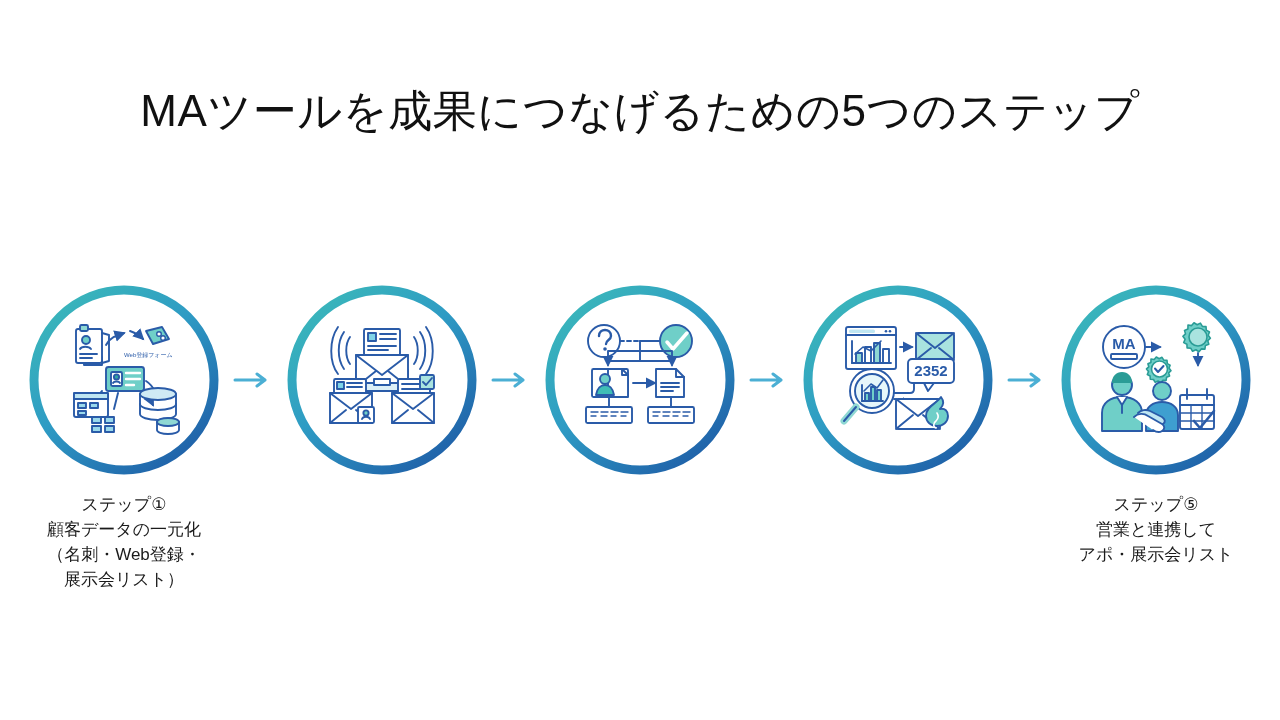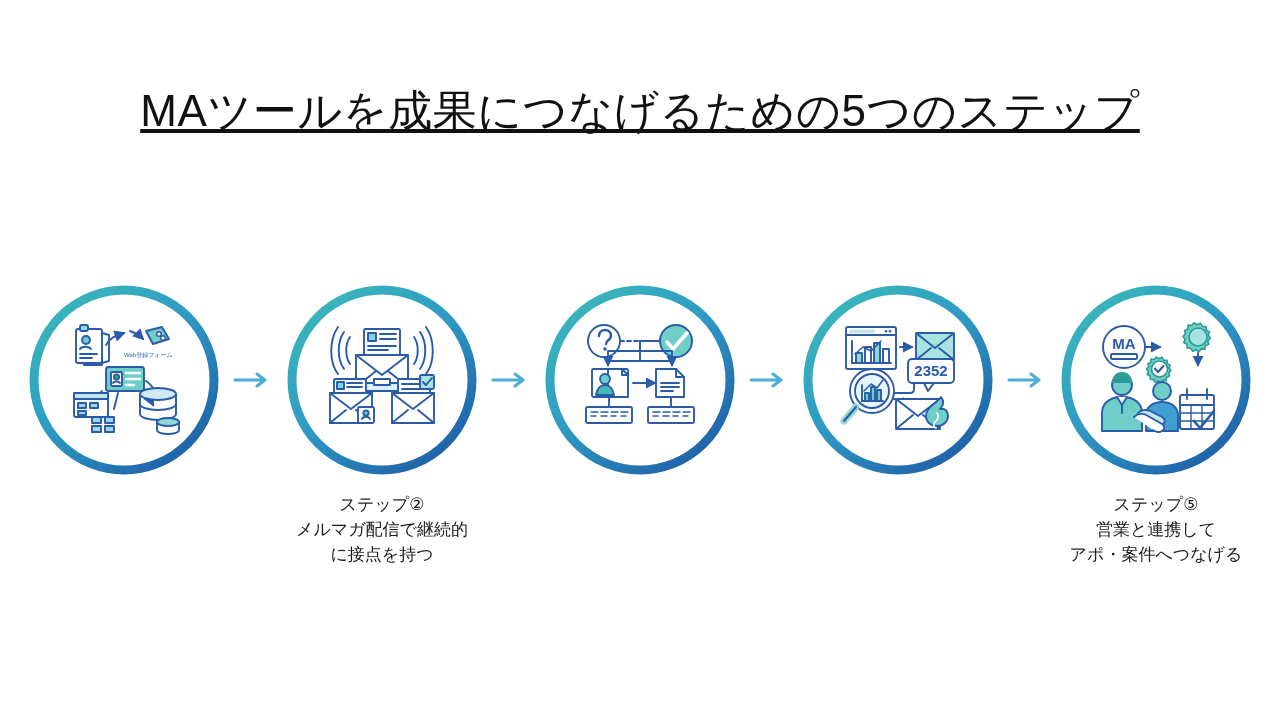--- a/index.html
+++ b/index.html
@@ -17,21 +17,20 @@
   .slide-title {
     position: absolute;
     left: 0; right: 0; top: 82px;
     text-align: center;
     font-size: 44px;
     line-height: 58px;
     letter-spacing: 0.5px;
     color: #111111;
     font-weight: 400;
     white-space: nowrap;
-    text-decoration: underline;
   }
 
   
   .steps {
     position: absolute;
     left: 0; top: 280px;
     width: 1280px;
     display: flex;
     flex-direction: row;
     align-items: flex-start;
@@ -134,20 +133,24 @@
             <path d="M95 101v8c0 2.2 5 4 11 4s11-1.8 11-4v-8"></path>
           </g>
           <defs>
             <marker id="ah1" markerWidth="7" markerHeight="7" refX="5" refY="3" orient="auto">
               <path d="M0,0 L6,3 L0,6 z" fill="#2A5BA8"></path>
             </marker>
           </defs>
           <text x="62" y="36" font-family="'Liberation Sans',sans-serif" font-size="6" fill="#2A5BA8">Web登録フォーム</text>
         </svg>
       </div>
+      <div class="caption">ステップ①
+顧客データの一元化
+（名刺・Web登録・
+展示会リスト）</div>
     </div>
 
     <div class="arrow">
       <svg width="40" height="20" viewBox="0 0 40 20">
           <path d="M2 10h28M24 4l8 6-8 6" fill="none" stroke="#4BAFD4" stroke-width="3" stroke-linecap="round" stroke-linejoin="round"></path>
         </svg>
     </div>
 
     <div class="step">
       <div class="circle-wrap">
@@ -194,23 +197,20 @@
             <line x1="82" y1="68" x2="104" y2="68"></line>
             <line x1="82" y1="73" x2="98" y2="73"></line>
             <path d="M72 72h42v30H72z" fill="#ffffff"></path>
             <path d="M72 72l21 16 21-16"></path>
             <path d="M72 102l16-13M114 102L98 89"></path>
             <rect x="100" y="54" width="14" height="14" rx="1.5" fill="#A9E3DF"></rect>
             <path d="M103 61l3 3 6-7"></path>
           </g>
         </svg>
       </div>
-      <div class="caption">ステップ②
-メルマガ配信で継続的
-に接点を持つ</div>
     </div>
 
     <div class="arrow">
       <svg width="40" height="20" viewBox="0 0 40 20">
           <path d="M2 10h28M24 4l8 6-8 6" fill="none" stroke="#4BAFD4" stroke-width="3" stroke-linecap="round" stroke-linejoin="round"></path>
         </svg>
     </div>
 
     <div class="step">
       <div class="circle-wrap">
@@ -404,17 +404,17 @@
           <defs>
             <marker id="ah5" markerWidth="7" markerHeight="7" refX="5" refY="3" orient="auto">
               <path d="M0,0 L6,3 L0,6 z" fill="#2A5BA8"></path>
             </marker>
           </defs>
           <text x="30" y="28" text-anchor="middle" font-family="'Liberation Sans',sans-serif" font-size="15" font-weight="bold" fill="#2A5BA8">MA</text>
         </svg>
       </div>
       <div class="caption">ステップ⑤
 営業と連携して
-アポ・案件へつなげる</div>
+アポ・展示会リスト</div>
     </div>
 
   </div>
 </div>
 
 </body></html>

